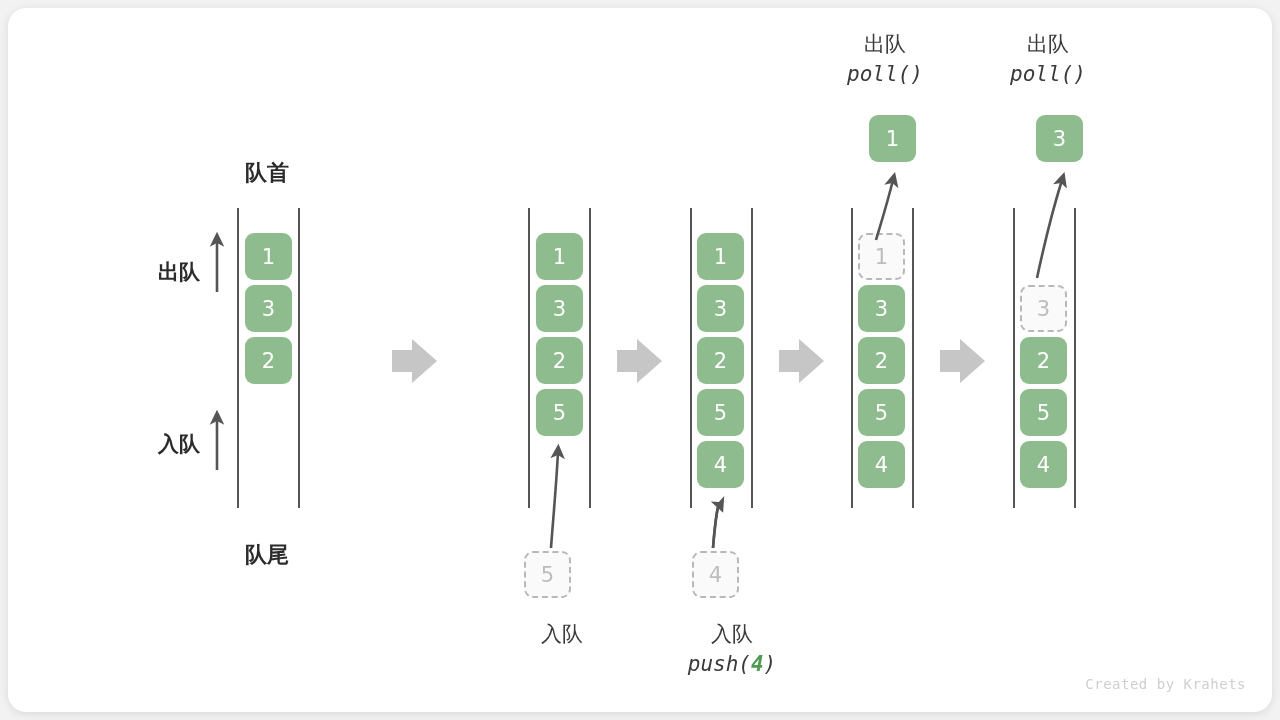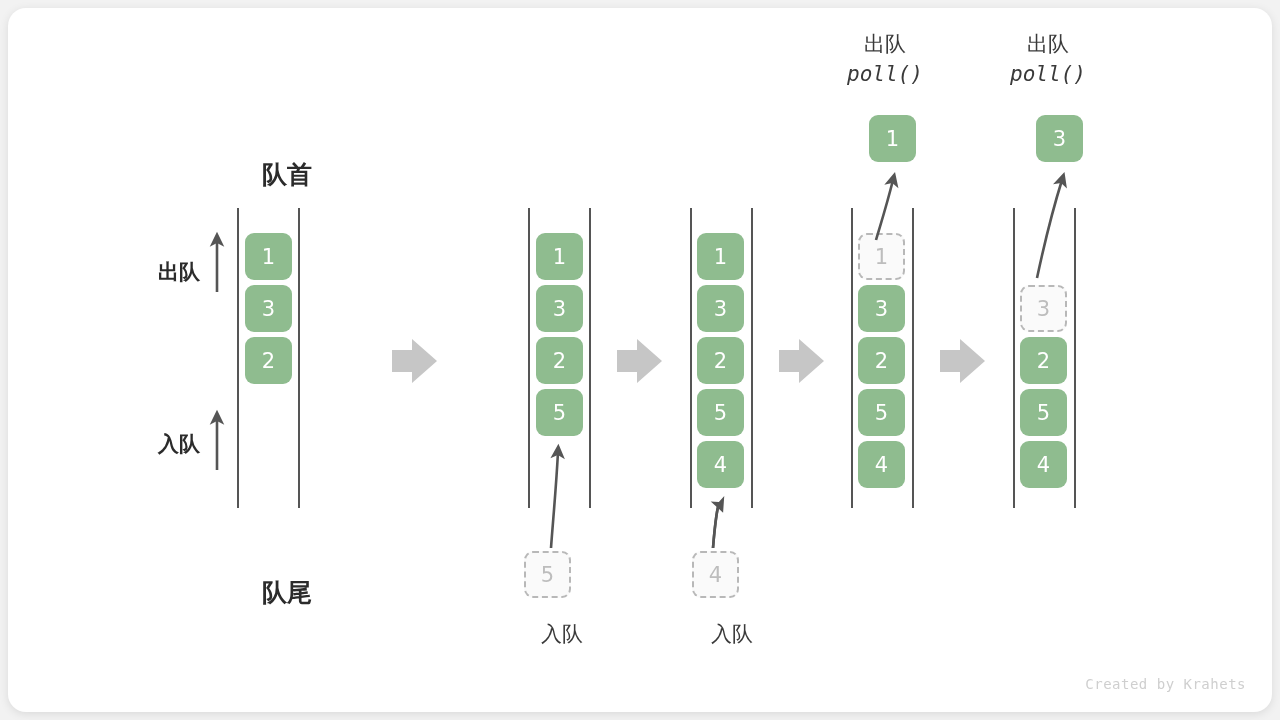--- a/index.html
+++ b/index.html
@@ -56,24 +56,24 @@
     color: #454545;
   }
 
   
   .abs {
     position: absolute;
     white-space: nowrap;
   }
 
   .head-label, .tail-label {
-    font-size: 25px;
+    font-size: 22px;
     font-weight: bold;
     color: #2b2b2b;
-    text-align: right;
+    text-align: center;
   }
 
   .side-label {
     font-size: 21px;
     font-weight: bold;
     color: #2b2b2b;
     text-align: right;
   }
 
   
@@ -147,21 +147,21 @@
   }
 </style>
 </head>
 <body>
 
 <div id="stage">
   <div id="card"></div>
 
 
   <div class="abs head-label" style="left:222px; top:158px; width:90px;">队首</div>
-  <div class="abs tail-label" style="left:222px; top:540px; width:90px;margin-top:36px;">队尾</div>
+  <div class="abs tail-label" style="left:222px; top:540px; width:90px;">队尾</div>
   <div class="abs side-label" style="left:120px; top:258px; width:80px;">出队</div>
   <div class="abs side-label" style="left:120px; top:430px; width:80px;">入队</div>
 
   <div class="column">
     <div class="rail" style="left:237px; top:208px; height:300px;"></div>
     <div class="rail" style="left:298px; top:208px; height:300px;"></div>
     <div class="cell filled" style="left:245px; top:233px;">1</div>
     <div class="cell filled" style="left:245px; top:285px;">3</div>
     <div class="cell filled" style="left:245px; top:337px;">2</div>
   </div>
@@ -184,20 +184,21 @@
     <div class="rail" style="left:751px; top:208px; height:300px;"></div>
     <div class="cell filled" style="left:697px; top:233px;">1</div>
     <div class="cell filled" style="left:697px; top:285px;">3</div>
     <div class="cell filled" style="left:697px; top:337px;">2</div>
     <div class="cell filled" style="left:697px; top:389px;">5</div>
     <div class="cell filled" style="left:697px; top:441px;">4</div>
     <div class="cell ghost" style="left:692px; top:551px;">4</div>
   </div>
   <div class="op-caption" style="left:632px; top:620px; width:200px;">
     <span class="cn">入队</span>
+    <span class="code"><span>push(</span><span class="num">4</span><span>)</span></span>
   </div>
 
   <div class="column">
     <div class="rail" style="left:851px; top:208px; height:300px;"></div>
     <div class="rail" style="left:912px; top:208px; height:300px;"></div>
     <div class="cell ghost" style="left:858px; top:233px;">1</div>
     <div class="cell filled" style="left:858px; top:285px;">3</div>
     <div class="cell filled" style="left:858px; top:337px;">2</div>
     <div class="cell filled" style="left:858px; top:389px;">5</div>
     <div class="cell filled" style="left:858px; top:441px;">4</div>

